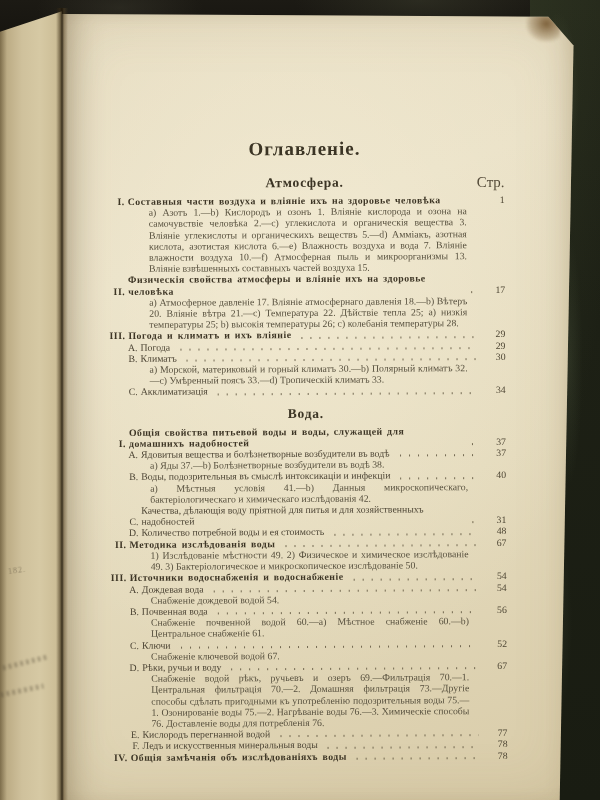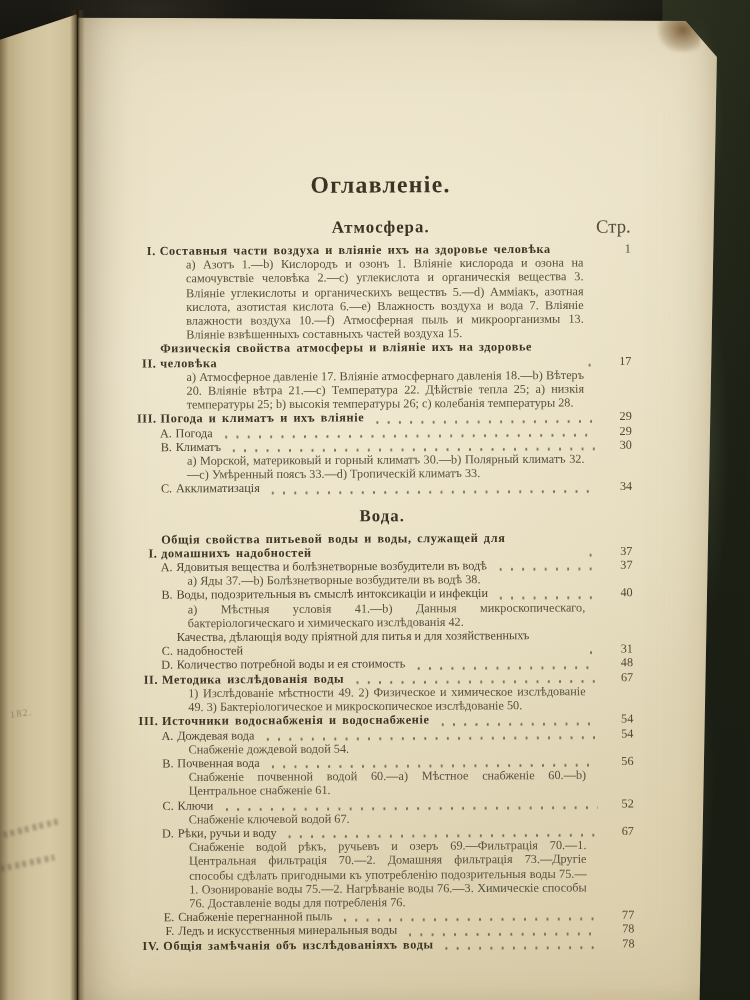--- a/index.html
+++ b/index.html
@@ -234,21 +234,21 @@
             <div class="detail">Снабженіе ключевой водой 67.</div>
             <div class="row sub">
               <span class="lbl">D.</span>
               <span class="txt">Рѣки, ручьи и воду</span>
               <span class="lead dots"></span>
               <span class="pg">67</span>
             </div>
             <div class="detail">Снабженіе водой рѣкъ, ручьевъ и озеръ 69.—Фильтрація 70.—1. Центральная фильтрація 70.—2. Домашняя фильтрація 73.—Другіе способы сдѣлать пригодными къ употребленію подозрительныя воды 75.—1. Озонированіе воды 75.—2. Нагрѣваніе воды 76.—3. Химическіе способы 76. Доставленіе воды для потребленія 76.</div>
             <div class="row sub">
               <span class="lbl">E.</span>
-              <span class="txt">Снабженіе перегнанной пыль</span>
+              <span class="txt">Кислородъ перегнанной водой</span>
               <span class="lead dots"></span>
               <span class="pg">77</span>
             </div>
             <div class="row sub">
               <span class="lbl">F.</span>
               <span class="txt">Ледъ и искусственныя минеральныя воды</span>
               <span class="lead dots"></span>
               <span class="pg">78</span>
             </div>
             <div class="row main">

